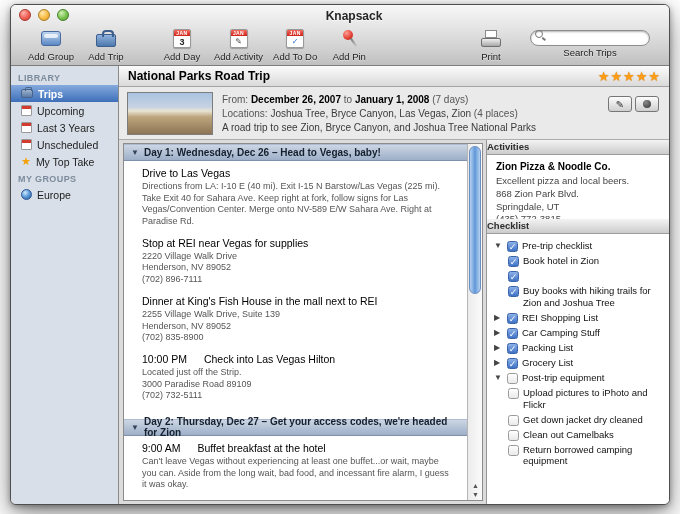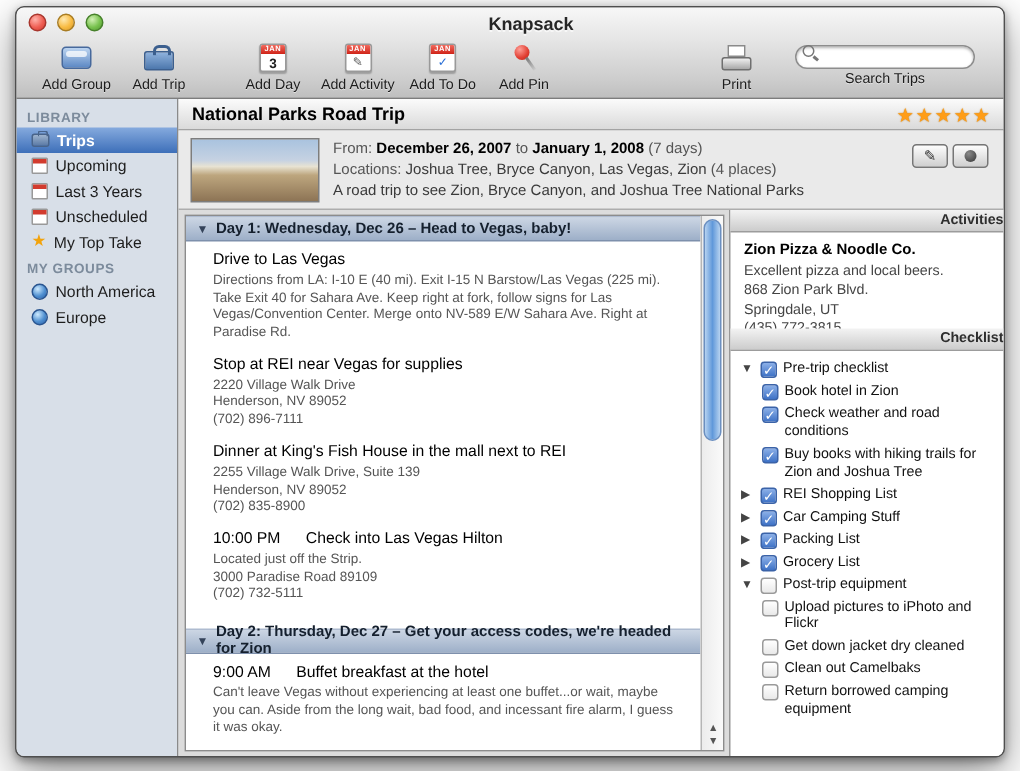--- a/index.html
+++ b/index.html
@@ -118,21 +118,21 @@
     background:linear-gradient(90deg,#ececec,#fafafa); border-left:1px solid #b5b5b5; }
   .thumb { position:absolute; top:2px; left:1px; width:12px; height:148px; border-radius:6px;
     border:1px solid #6b8fc0; background:linear-gradient(90deg,#b6d2f0,#6098da 50%,#b6d2f0); }
   .sb-arrows { position:absolute; bottom:1px; left:0; width:15px; text-align:center;
     font-size:7px; color:#555; line-height:9px; }
 
   
   .right-panel { width:183px; background:#fff; border-left:1px solid #979797; display:flex;
     flex-direction:column; flex:none; min-height:0; }
   .panel-header { height:15px; background:linear-gradient(#f3f3f3,#cccccc); border-bottom:1px solid #9c9c9c;
-    text-align:right; font-weight:bold; font-size:9.5px; color:#2e2e2e; line-height:14px; flex:none; }
+    text-align:left; font-weight:bold; font-size:9.5px; color:#2e2e2e; line-height:14px; flex:none; }
   .activities-body { height:64px; padding:6px 9px; flex:none; }
   .activity-name { font-size:10px; font-weight:bold; color:#000; margin-bottom:3px; }
   .activity-line { font-size:9.5px; color:#444; line-height:1.35; }
   .checklist-body { flex:1; padding:5px 6px 4px 7px; overflow:hidden; }
   .cl-row { display:flex; align-items:flex-start; gap:4px; padding:1px 0 2px 0; }
   .cl-row.child { padding-left:14px; }
   .cl-tri { width:9px; flex:none; font-size:8px; color:#444; padding-top:1px; }
   .cl-box { width:11px; height:11px; flex:none; border-radius:2.5px; margin-top:1px;
     text-align:center; font-size:9px; line-height:10px; font-weight:bold; }
   .cl-box.checked { background:linear-gradient(#8cb0e8,#3e72c6); border:1px solid #3b63a8; color:#fff; }
@@ -242,24 +242,20 @@
       </div>
       <div class="side-item">
         <span class="icon-cal"></span>
         <span>Unscheduled</span>
       </div>
       <div class="side-item">
         <span class="icon-star">★</span>
         <span>My Top Take</span>
       </div>
       <div class="side-header">MY GROUPS</div>
-      <div class="side-item">
-        <span class="icon-globe"></span>
-        <span>North America</span>
-      </div>
       <div class="side-item">
         <span class="icon-globe"></span>
         <span>Europe</span>
       </div>
     </div>
 
     <div class="main">
 
       <div class="trip-titlebar">
         <span class="trip-title">National Parks Road Trip</span>
@@ -380,21 +376,20 @@
               <span class="cl-tri">▼</span>
               <span class="cl-box checked"><span>✓</span></span>
               <span class="cl-label">Pre-trip checklist</span>
             </div>
             <div class="cl-row child">
               <span class="cl-box checked"><span>✓</span></span>
               <span class="cl-label">Book hotel in Zion</span>
             </div>
             <div class="cl-row child">
               <span class="cl-box checked"><span>✓</span></span>
-              <span class="cl-label">Check weather and road conditions</span>
             </div>
             <div class="cl-row child">
               <span class="cl-box checked"><span>✓</span></span>
               <span class="cl-label">Buy books with hiking trails for Zion and Joshua Tree</span>
             </div>
 
             <div class="cl-row">
               <span class="cl-tri">▶</span>
               <span class="cl-box checked"><span>✓</span></span>
               <span class="cl-label">REI Shopping List</span>

